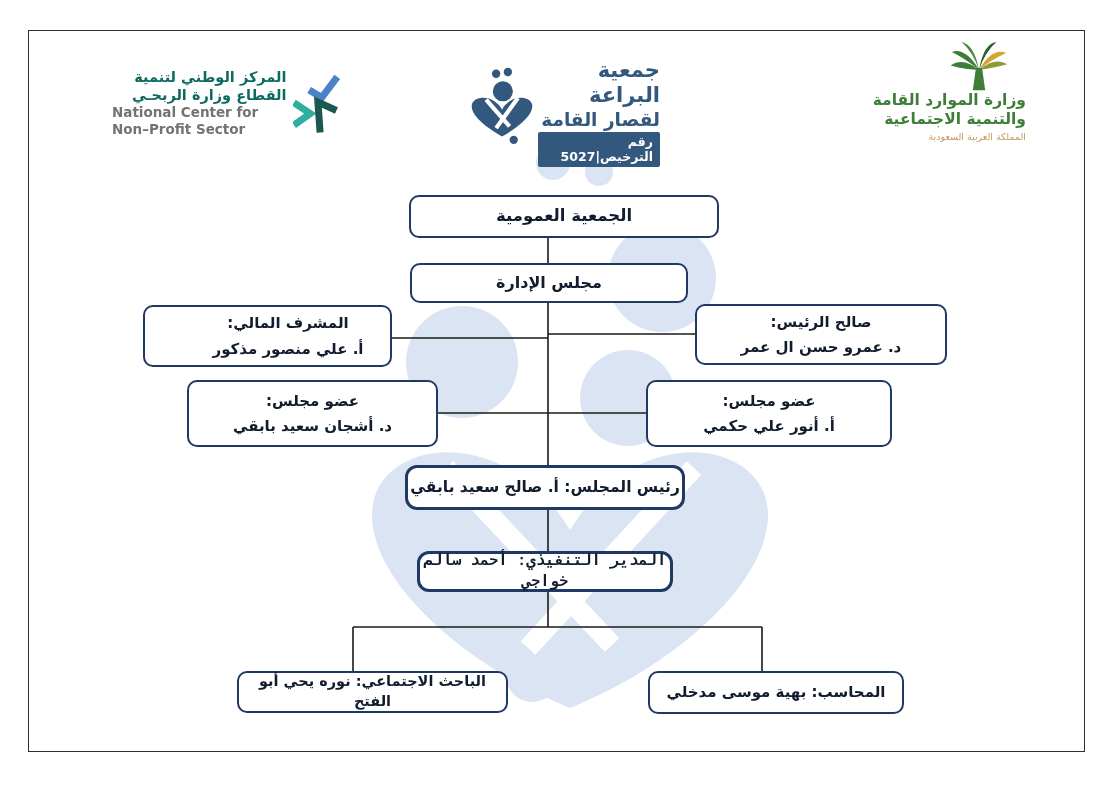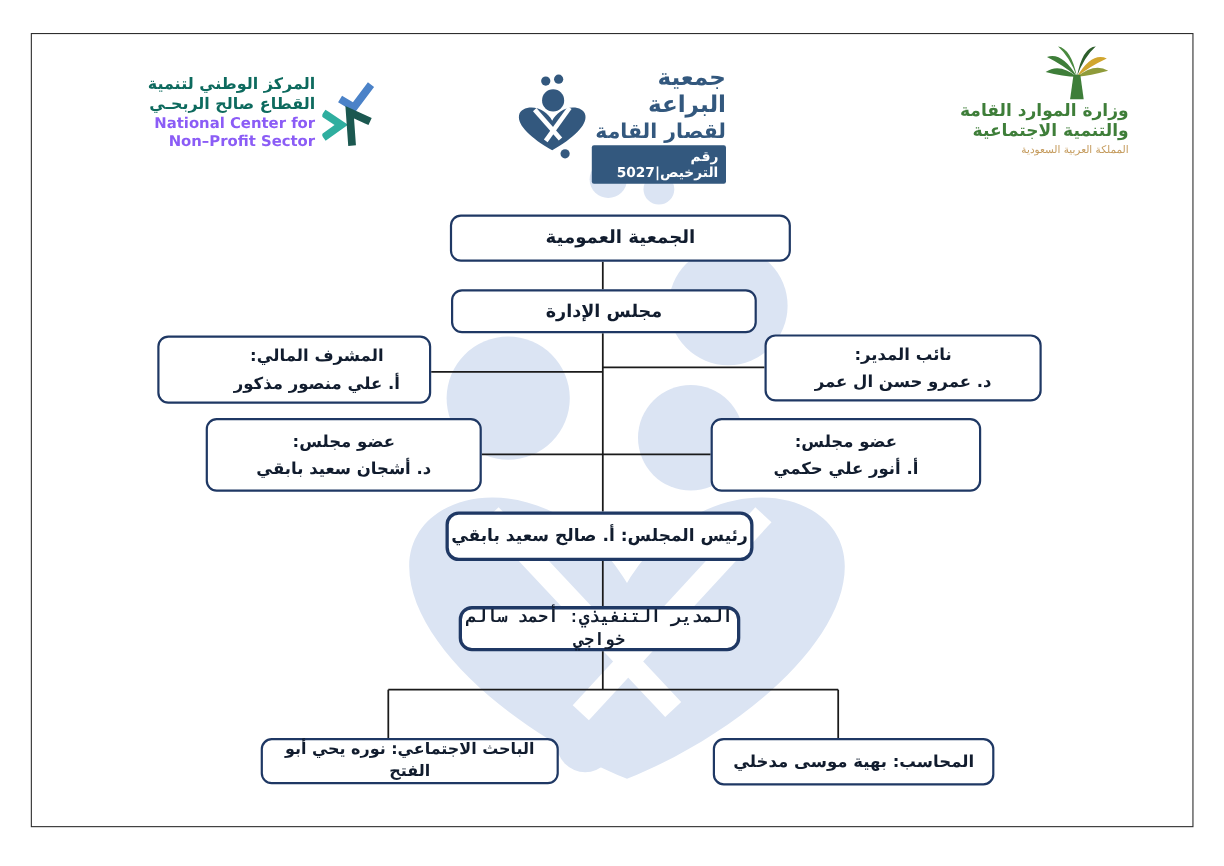--- a/index.html
+++ b/index.html
@@ -10,21 +10,21 @@
   .frame{
     position:absolute;left:28px;top:30px;right:28px;bottom:35px;
     border:1.6px solid #2e2e2e;z-index:3;pointer-events:none;
   }
   
   .logo-block{position:absolute;display:flex;z-index:4;}
   
   .ncnp{left:112px;top:60px;width:238px;height:86px;align-items:center;}
   .ncnp .txt{width:176px;text-align:right;direction:rtl;line-height:1.25;}
   .ncnp .ar{color:#0d6a5e;font-weight:bold;font-size:14.5px;}
-  .ncnp .en{color:#8b5cf6;font-weight:bold;font-size:13.5px;direction:ltr;text-align:right;}
+  .ncnp .en{color:#737373;font-weight:bold;font-size:13.5px;direction:ltr;text-align:left;}
   .ncnp svg{width:58px;height:80px;margin-left:6px;}
   
   .charity{left:466px;top:58px;width:215px;height:96px;}
   .charity svg.mark{width:72px;height:90px;}
   .charity .txt{margin-right:10px;text-align:right;direction:rtl;width:122px;}
   .charity .l1{color:#33587e;font-weight:bold;font-size:21px;line-height:1.2;}
   .charity .l2{color:#33587e;font-weight:bold;font-size:18.5px;line-height:1.25;}
   .charity .badge{
     display:inline-block;background:#33587e;color:#ffffff;font-weight:bold;
     font-size:12.5px;padding:2px 7px 3px 7px;margin-top:0;border-radius:2px;direction:rtl;
@@ -77,21 +77,21 @@
       <path d="M446,468 L612,645"></path>
       <path d="M694,468 L528,648"></path>
     </g>
   </svg>
 
   <div class="frame"></div>
 
   <div class="logo-block ncnp">
     <div class="txt">
       <div class="ar">المركز الوطني لتنمية</div>
-      <div class="ar">القطاع صالح الربحـي</div>
+      <div class="ar">القطاع وزارة الربحـي</div>
       <div class="en">National Center for</div>
       <div class="en">Non–Profit Sector</div>
     </div>
     <svg viewBox="0 0 90 95">
       <g fill="none" stroke-linecap="square">
         <path d="M30,30 L45,39 L66,11" stroke="#4b82c8" stroke-width="11"></path>
         <path d="M6,50 L27,64 L6,79" stroke="#2fae9f" stroke-width="11"></path>
         <path d="M63,57 L39,46 L42,88" stroke="#1b5850" stroke-width="11"></path>
       </g>
     </svg>
@@ -156,21 +156,21 @@
   <div class="node n-board">
     <div>مجلس الإدارة</div>
   </div>
 
   <div class="node n-fin">
     <div class="role">المشرف المالي:</div>
     <div>أ. علي منصور مذكور</div>
   </div>
 
   <div class="node n-vice">
-    <div class="role">نائب المدير:</div>
+    <div class="role">صالح الرئيس:</div>
     <div>د. عمرو حسن ال عمر</div>
   </div>
 
   <div class="node n-mem1">
     <div class="role">عضو مجلس:</div>
     <div>د. أشجان سعيد بابقي</div>
   </div>
 
   <div class="node n-mem2">
     <div class="role">عضو مجلس:</div>

